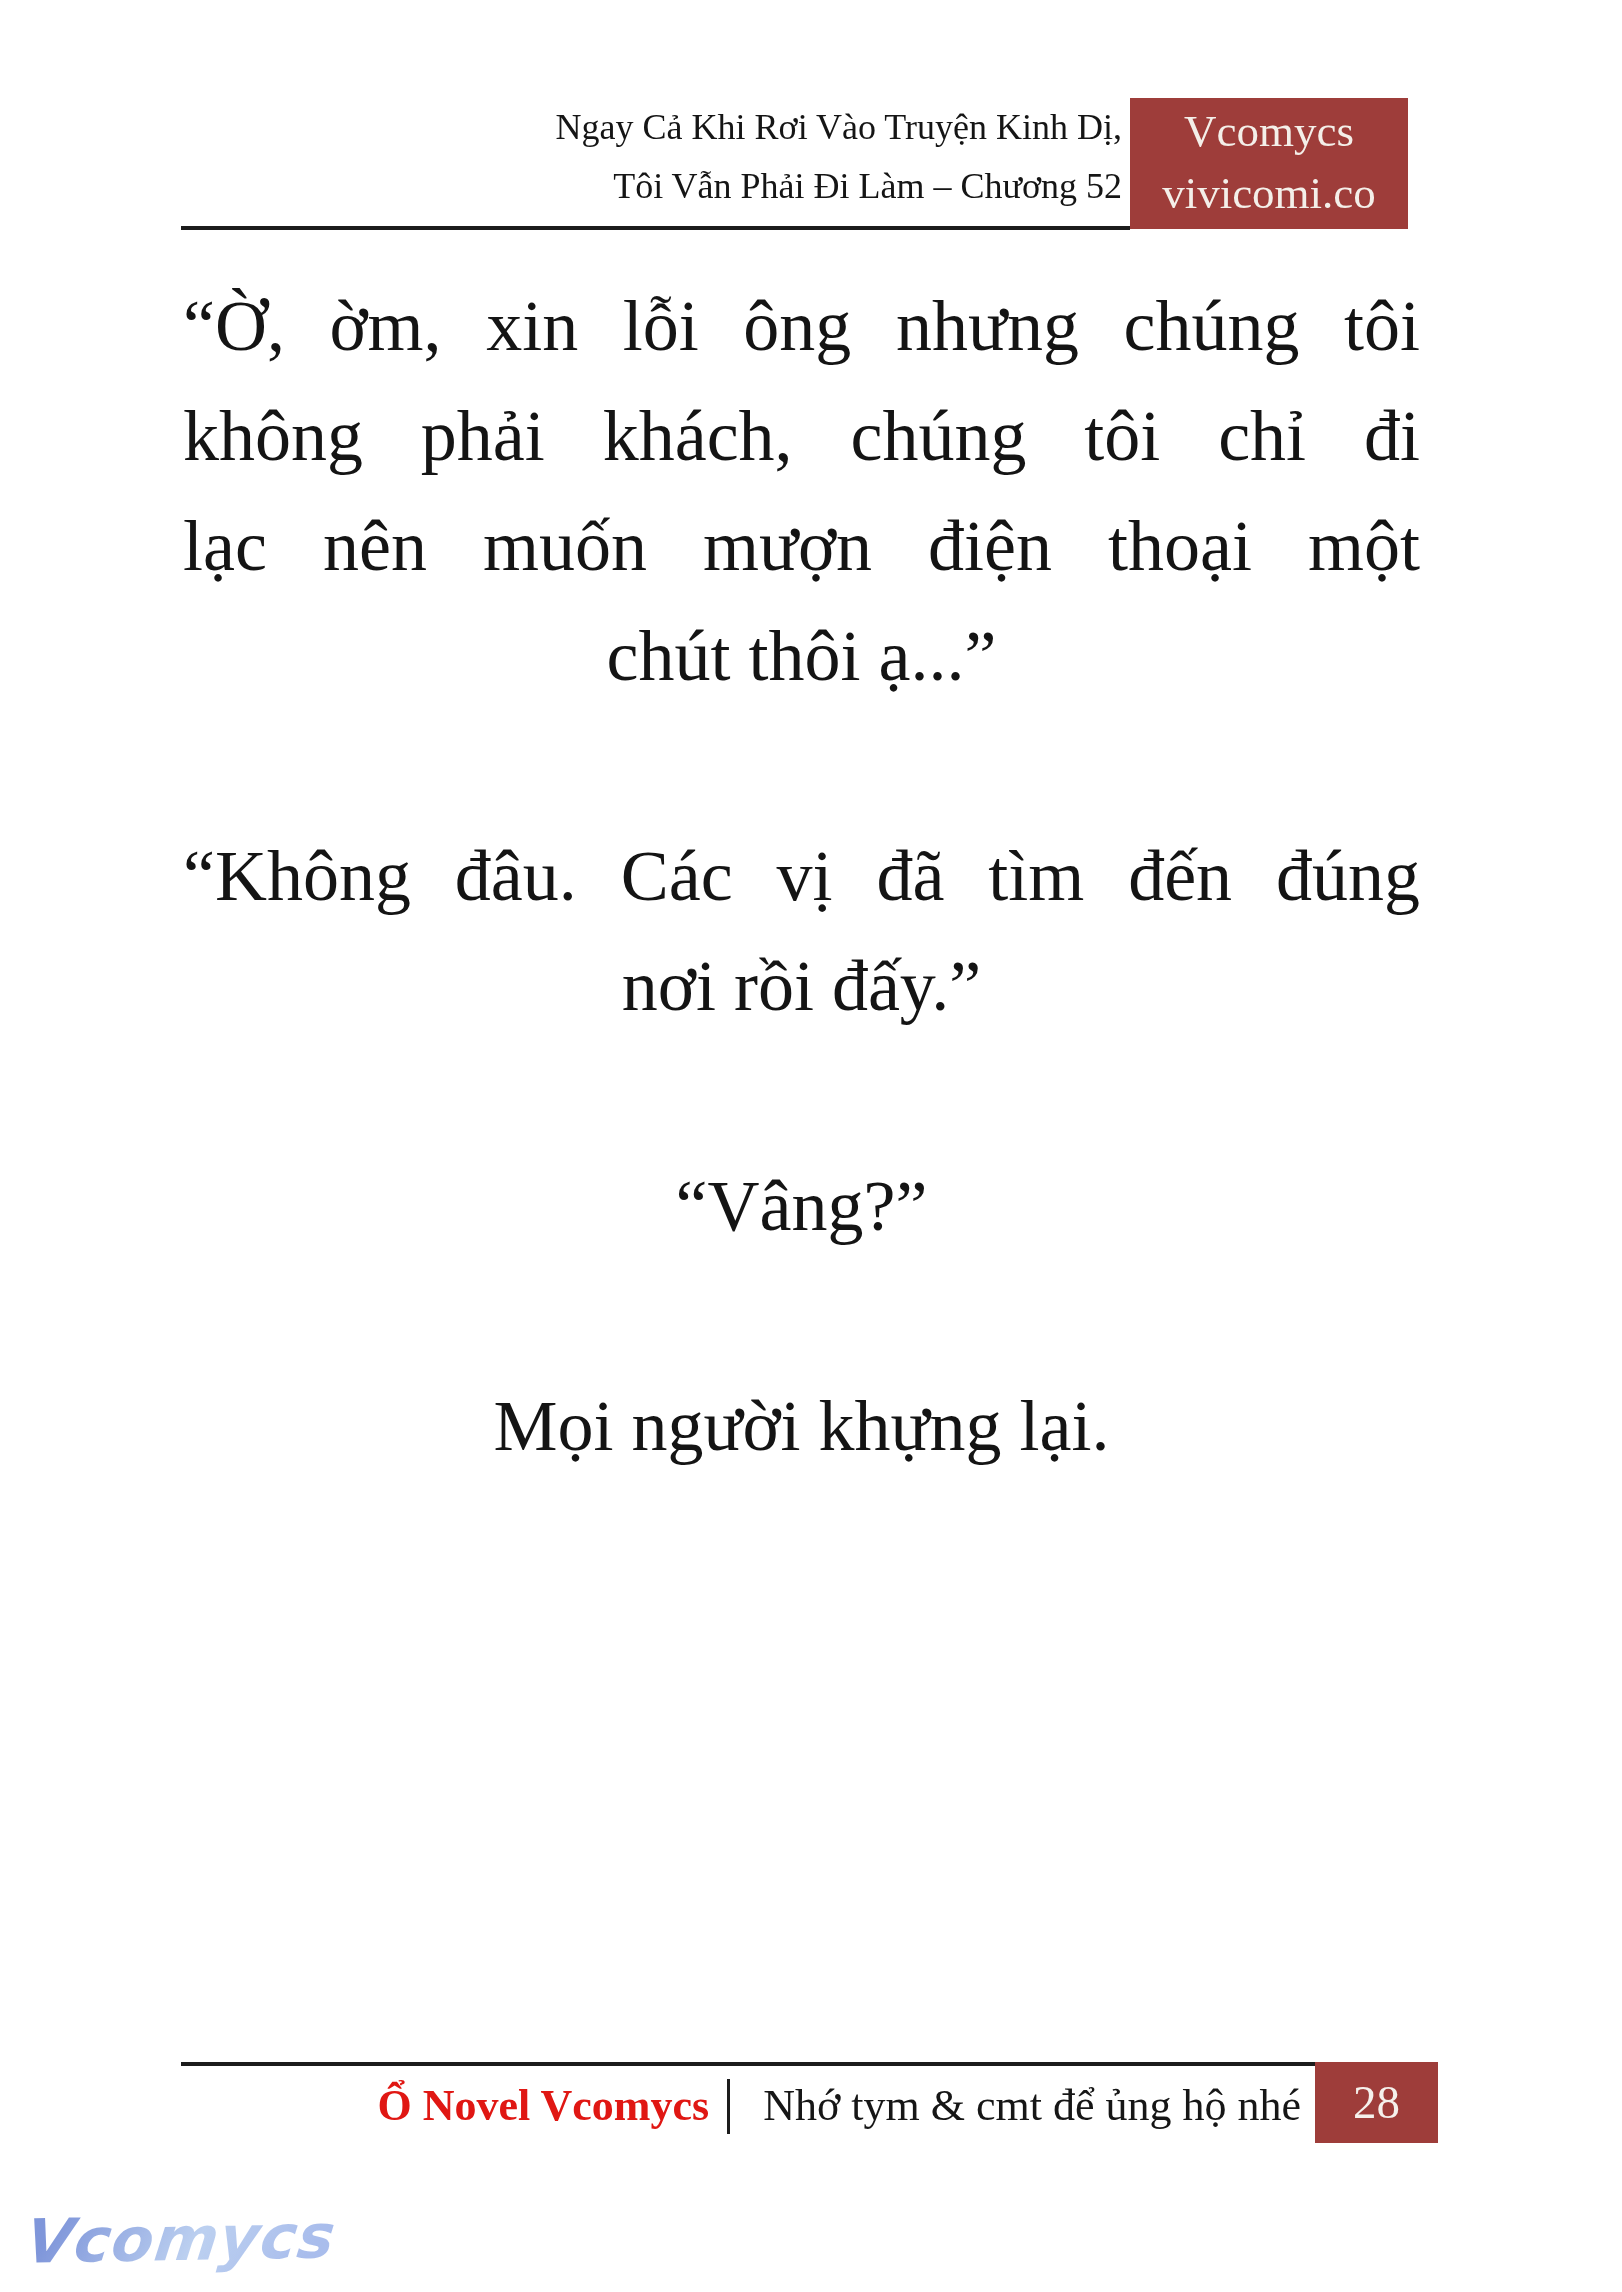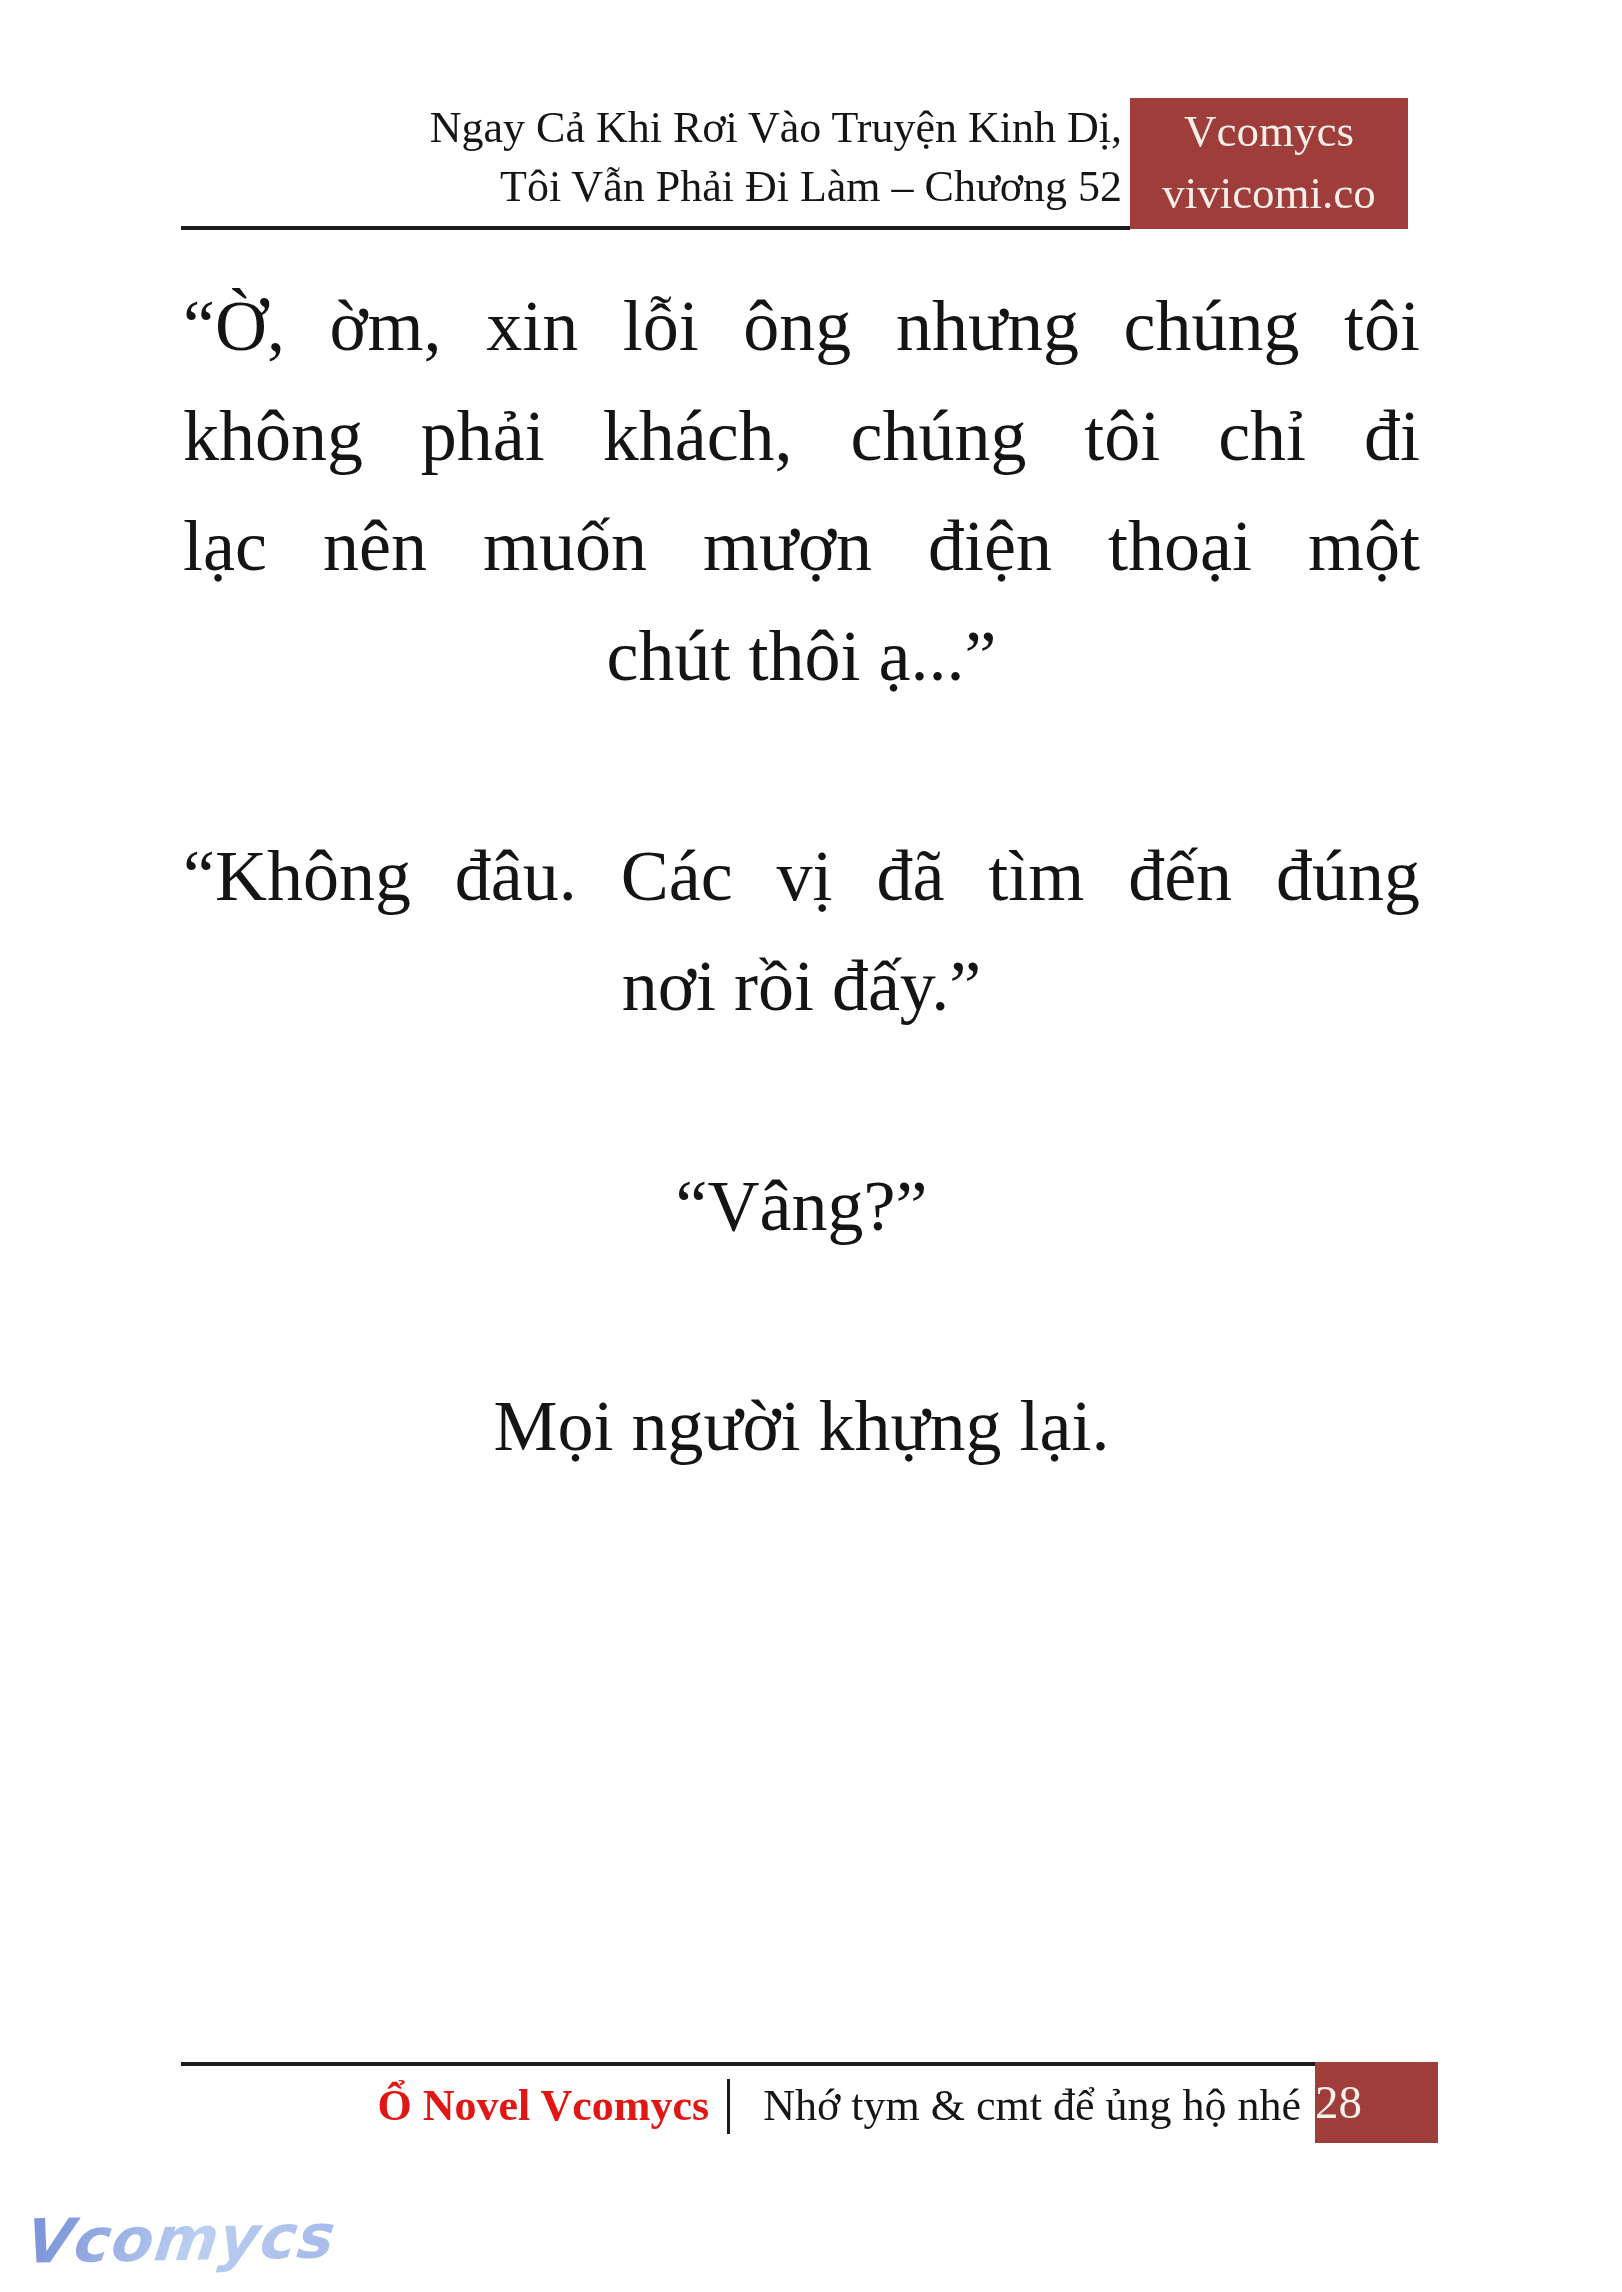--- a/index.html
+++ b/index.html
@@ -11,21 +11,21 @@
     overflow: hidden;
     font-family: "Liberation Serif", "DejaVu Serif", serif;
     color: #141414;
   }
 
   
   .chapter-title {
     position: absolute;
     top: 98px; right: 500px;
     text-align: right;
-    font-size: 44px;
+    font-size: 36px;
     line-height: 59px;
     white-space: nowrap;
     color: #151515;
   }
   .brand-box {
     position: absolute;
     left: 1130px; top: 98px;
     width: 278px; height: 131px;
     background: var(--brand-red, #9e3d3a);
     color: #f4efe9;
@@ -80,21 +80,21 @@
   }
   .footer-msg { color: #161616; margin-left: 16px; }
   .page-number-box {
     position: absolute;
     left: 1315px; top: 2062px;
     width: 123px; height: 81px;
     background: var(--brand-red, #9e3d3a);
     color: #f5f1ec;
     font-size: 47px;
     line-height: 81px;
-    text-align: left;
+    text-align: center;
   }
 
   
   .watermark {
     position: absolute;
     left: 27.4px; top: 2203px;
     font-family: "DejaVu Sans", sans-serif;
     font-style: italic;
     font-weight: bold;
     font-size: 61px;

